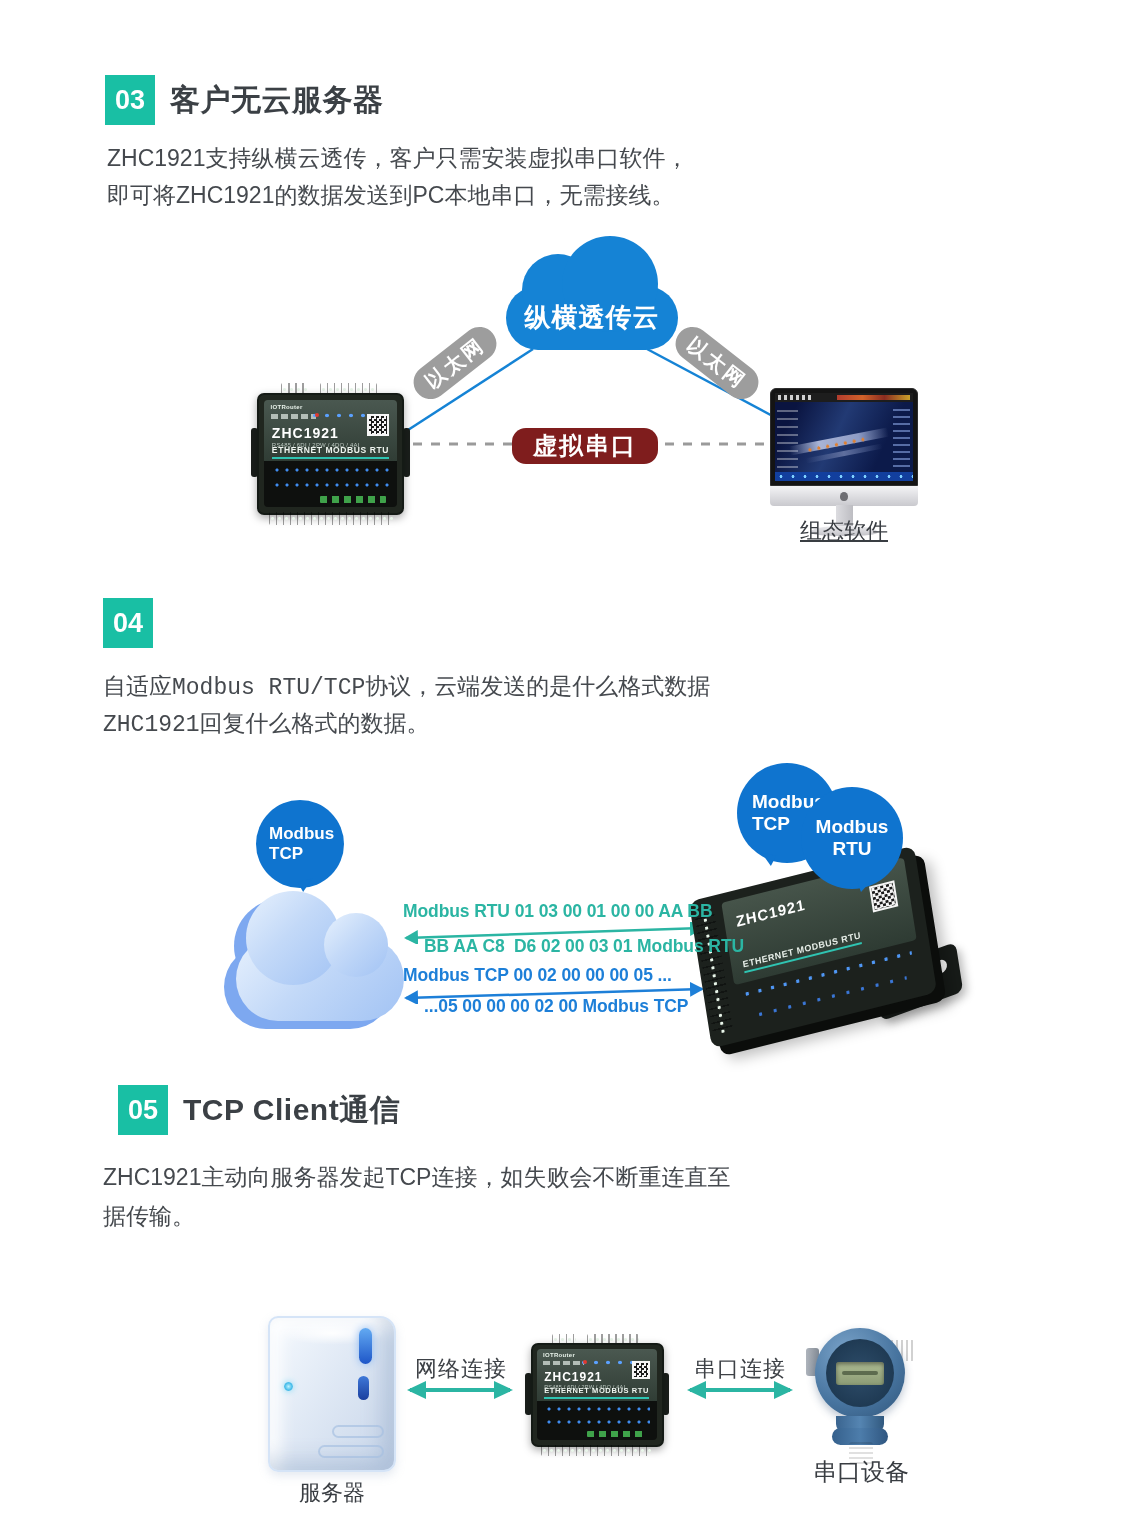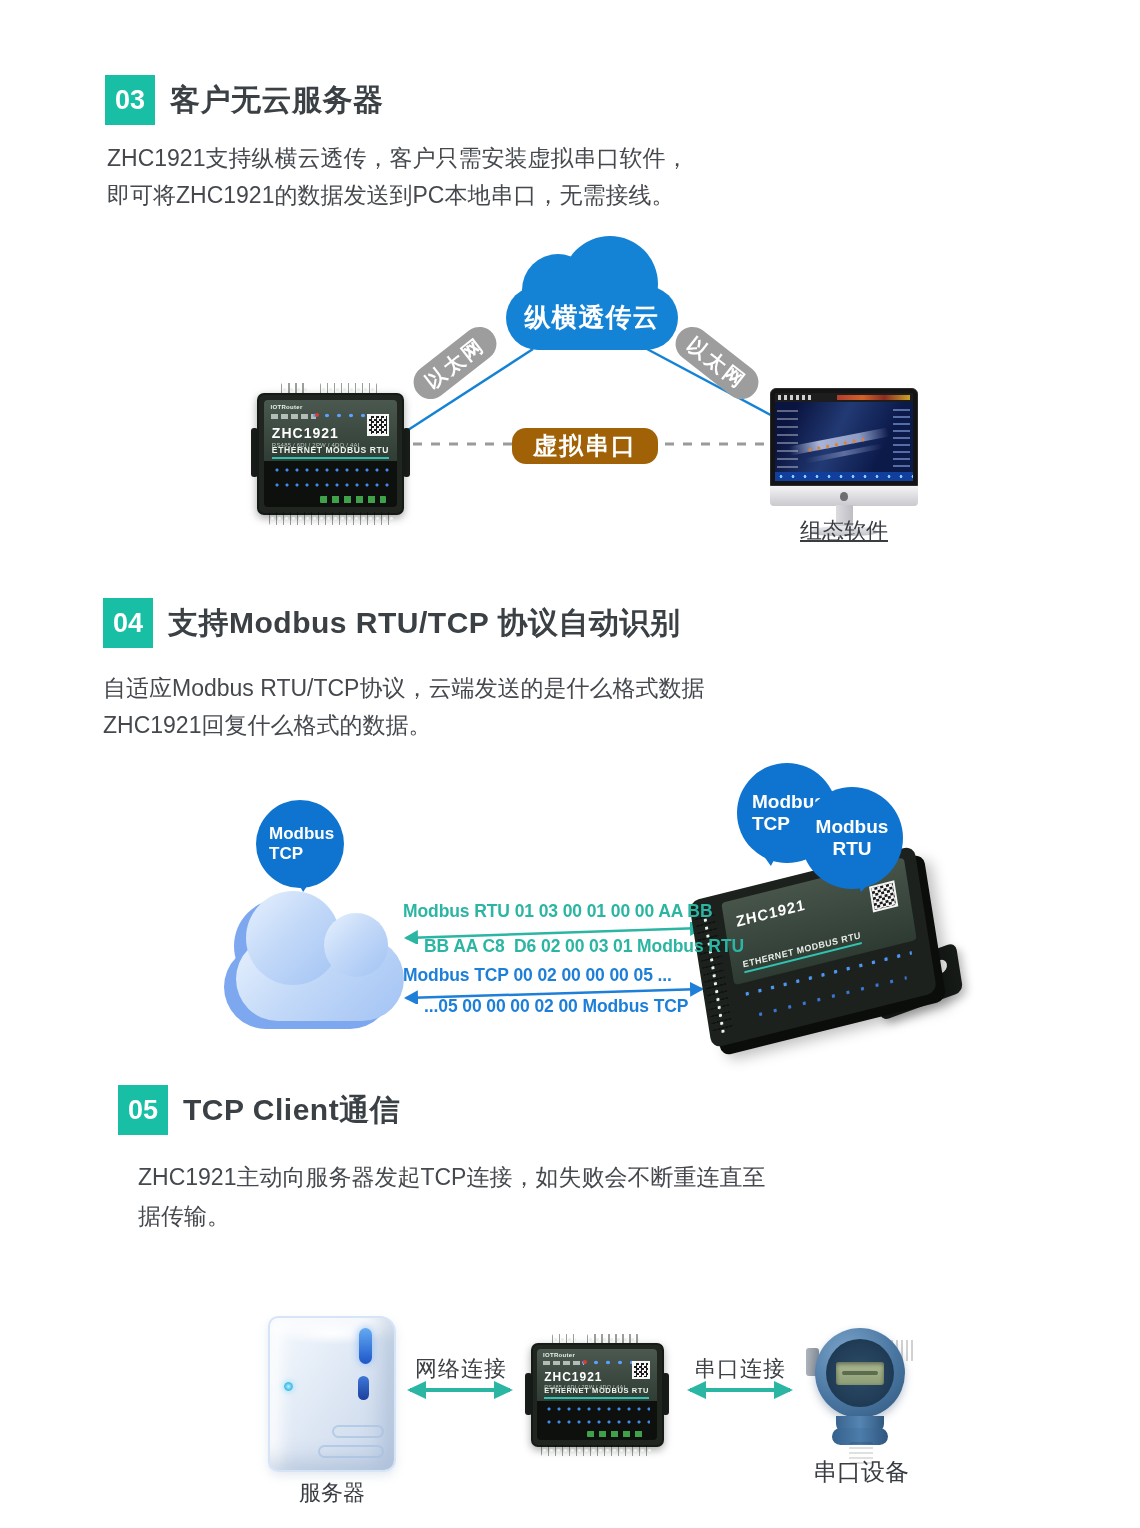--- a/index.html
+++ b/index.html
@@ -26,21 +26,21 @@
   .cloud1{position:absolute; left:506px; top:36px; width:172px; height:64px; background:var(--blue); border-radius:40px;}
   .cloud1::before{content:""; position:absolute; left:16px; top:-32px; width:72px; height:72px; background:var(--blue); border-radius:50%;}
   .cloud1::after{content:""; position:absolute; right:20px; top:-50px; width:96px; height:96px; background:var(--blue); border-radius:50%;}
   .cloud1-label{position:absolute; left:0; right:0; top:14px; text-align:center; color:#fff; font-size:26px; font-weight:bold; z-index:2; letter-spacing:1px;}
 
   
   .eth-pill{position:absolute; width:96px; height:34px; border-radius:17px; background:var(--pill); color:#fff;
             font-size:20px; font-weight:bold; letter-spacing:3px; display:flex; align-items:center; justify-content:center; z-index:3;}
 
   
-  .vbox{position:absolute; left:512px; top:178px; width:146px; height:36px; background:#a16207; border-radius:14px;
+  .vbox{position:absolute; left:512px; top:178px; width:146px; height:36px; background:#7f1d1d; border-radius:14px;
         color:#fff; font-size:24px; font-weight:bold; letter-spacing:2px; display:flex; align-items:center; justify-content:center; z-index:3;}
 
   
   .device{position:absolute;}
   .dv-term{position:absolute; background:linear-gradient(180deg,#4cb755,#358f3e);
            background-image:radial-gradient(circle,#e9f6ea 1.2px,transparent 1.7px),repeating-linear-gradient(90deg,rgba(0,0,0,.38) 0 1.5px,transparent 1.5px 7px);
            background-size:7px 100%,100% 100%; border-radius:2px;}
   .dv-t1{left:18%; width:17%; top:0; height:9%;}
   .dv-t2{left:43%; width:37%; top:0; height:9%;}
   .dv-tb{left:10%; width:80%; bottom:0; height:9%;}
@@ -269,23 +269,22 @@
           <div class="apple-dot"></div>
         </div>
       <div class="mon-neck"></div>
       <div class="mon-base"></div>
     </div>
     <div class="caption" style="left:770px; top:266px; width:148px;text-decoration:underline;">组态软件</div>
   </div>
 
   <div class="sec-head" style="left:103px; top:598px;">
     <div class="badge">04</div>
-    <div class="sec-title">支持Modbus RTU/TCP 协议自动识别</div>
-  </div>
-  <div class="para" style="left:103px; top:670px;">
+  </div>
+  <div class="para" style="left:103px; top:670px;font-family:Liberation Mono, monospace;">
     <div>自适应Modbus RTU/TCP协议，云端发送的是什么格式数据</div>
     <div>ZHC1921回复什么格式的数据。</div>
   </div>
 
   <div class="diag" style="top:755px; height:330px;">
 
     <div class="bubble bub-left">
       <div class="bl">Modbus</div>
       <div class="bl">TCP</div>
     </div>
@@ -326,21 +325,21 @@
         <div class="iso-leds"></div>
         <div class="iso-leds2"></div>
       </div>
     </div>
   </div>
 
   <div class="sec-head" style="left:118px; top:1085px;">
     <div class="badge">05</div>
     <div class="sec-title">TCP Client通信</div>
   </div>
-  <div class="para" style="left:103px; top:1158px; line-height:39px;margin-left:35px;">
+  <div class="para" style="left:103px; top:1158px; line-height:39px;">
     <div>ZHC1921主动向服务器发起TCP连接，如失败会不断重连直至</div>
     <div>据传输。</div>
   </div>
 
   <div class="diag" style="top:1310px; height:218px;">
 
     <div class="server">
       <div class="srv-body"></div>
       <div class="srv-slot1"></div>
       <div class="srv-slot2"></div>

